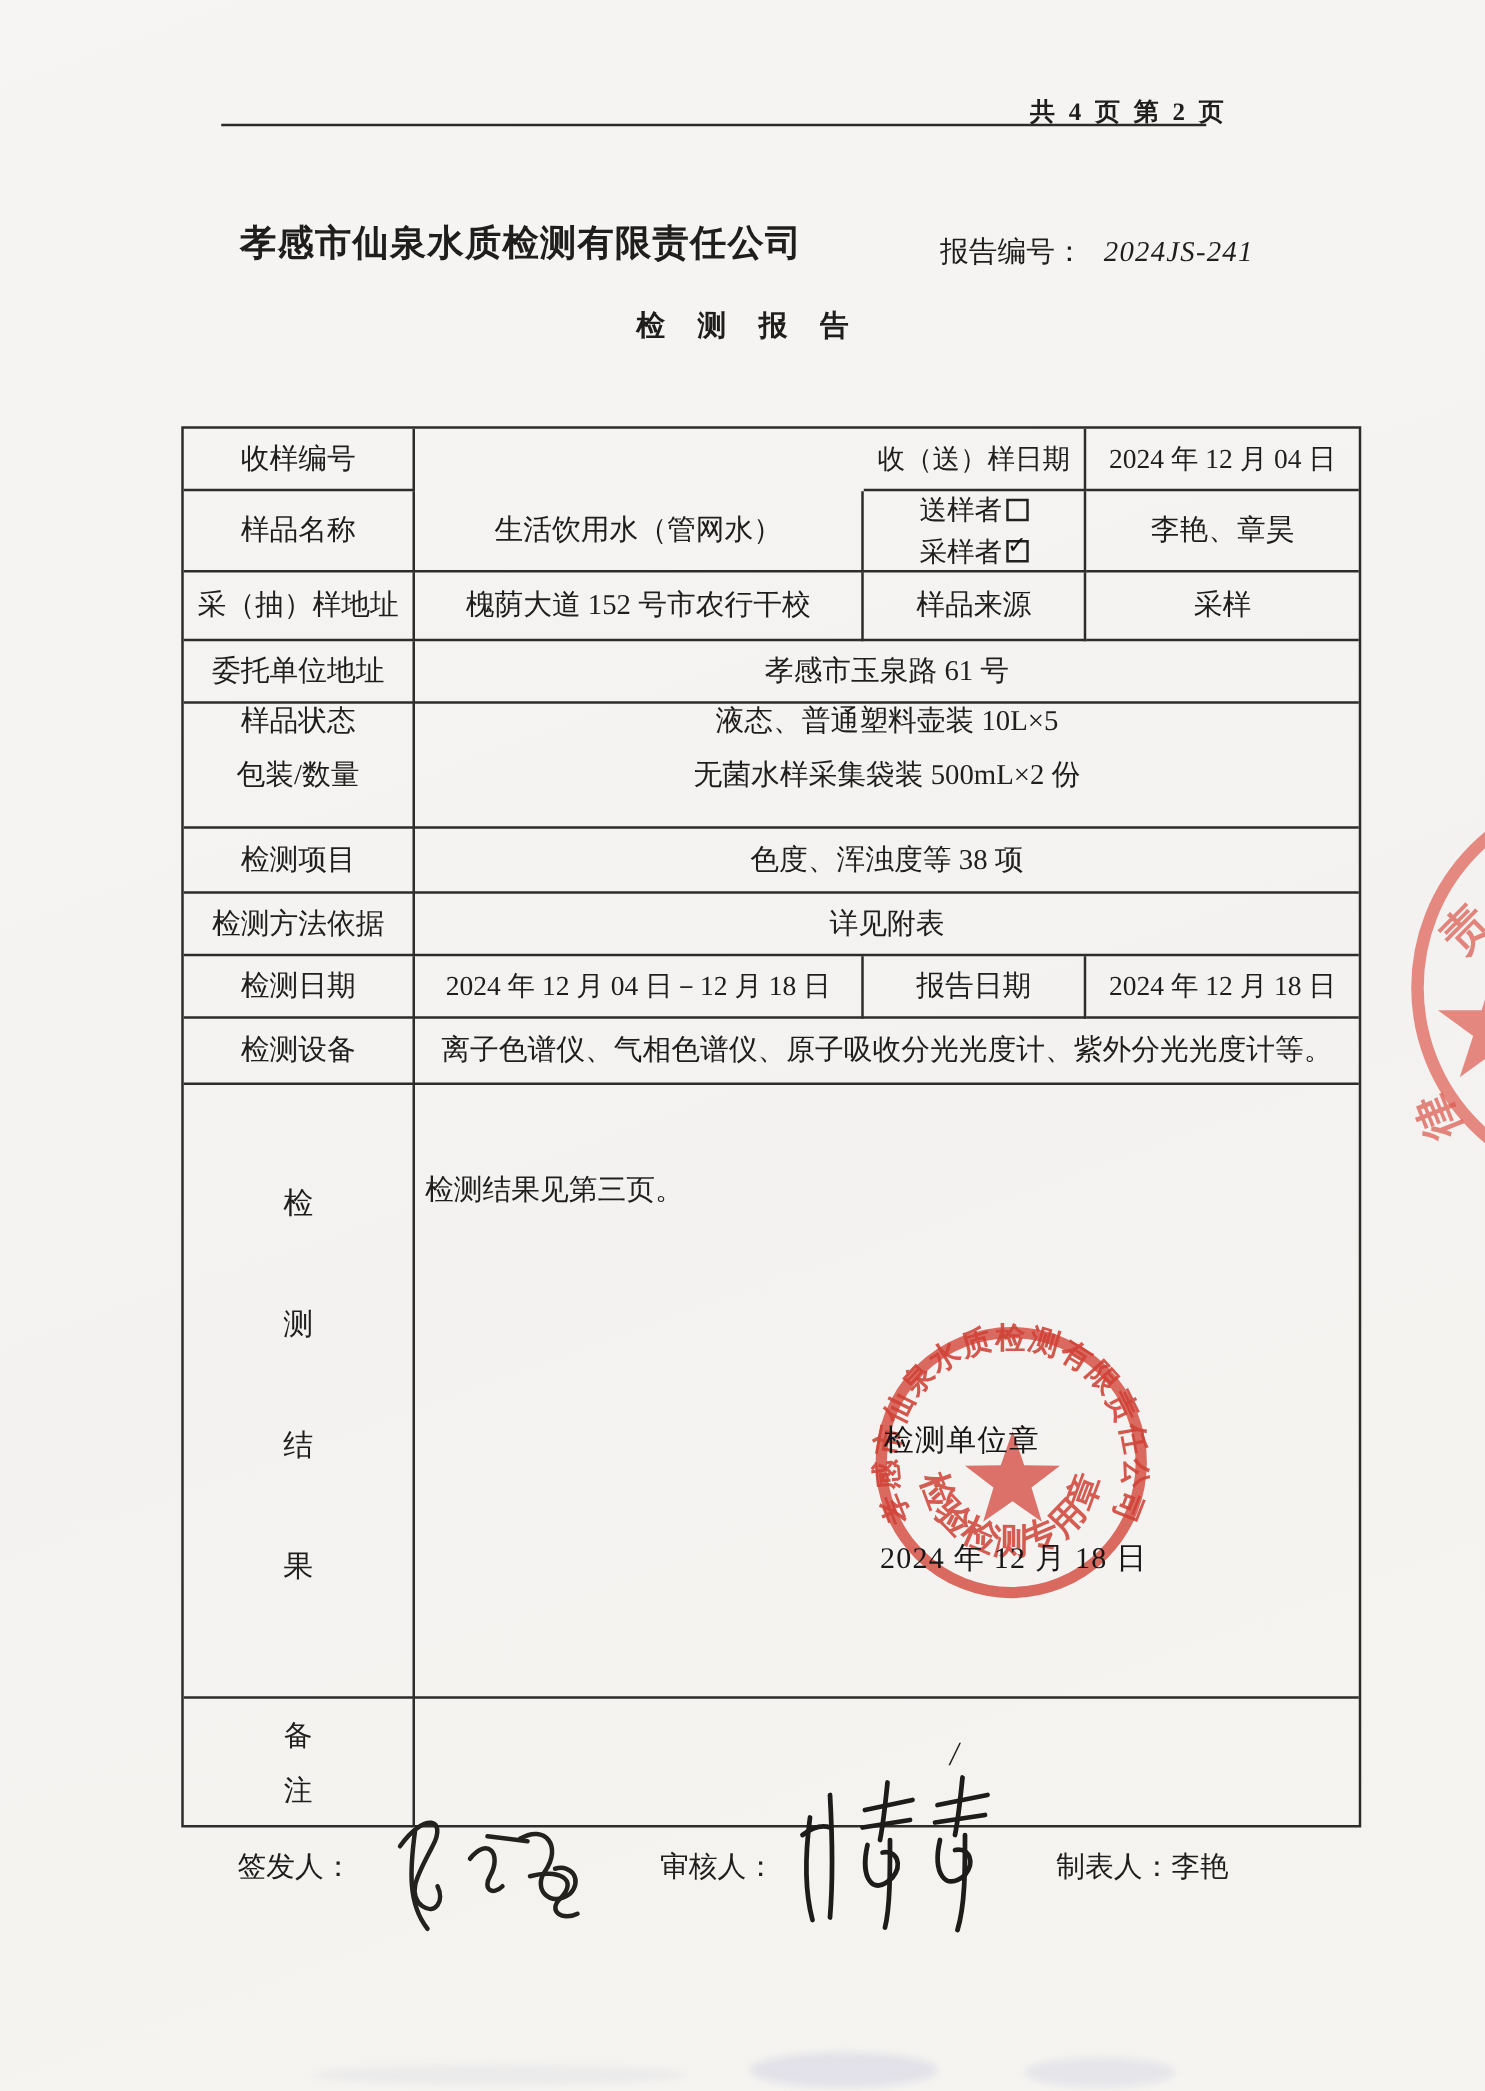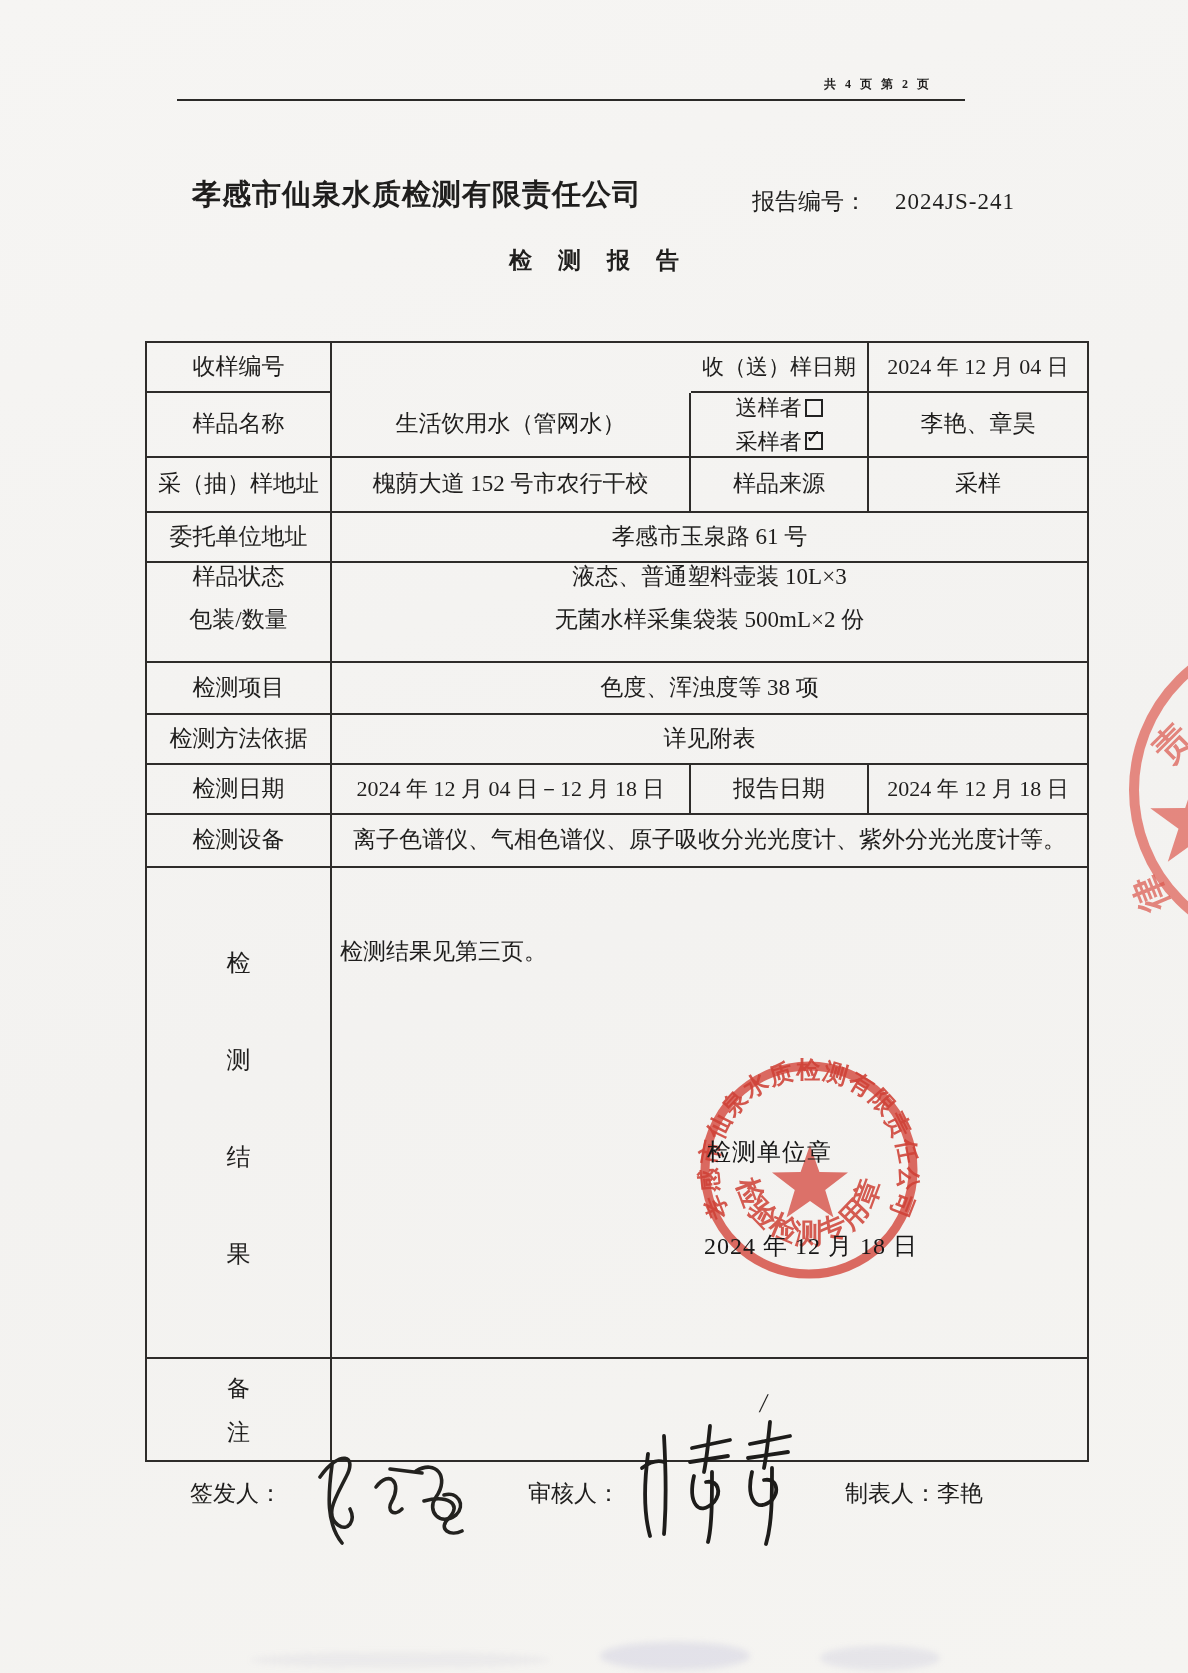--- a/index.html
+++ b/index.html
@@ -4,25 +4,25 @@
 <style>
   html,body{margin:0;padding:0;background:#d8d6d4;}
   .page{
     position:relative; width:1188px; height:1673px; margin:0 auto;
     background:linear-gradient(160deg,#f6f5f3 0%,#f3f2f0 55%,#f5f4f1 100%);
     overflow:hidden;
     font-family:"Liberation Serif","DejaVu Serif",serif;
     color:#1f1e1d;
   }
   .abs{position:absolute;}
-  .page-no{left:824px;top:76px;font-size:12px;font-weight:bold;letter-spacing:3px;}
+  .page-no{left:824px;top:76px;font-size:20px;font-weight:bold;letter-spacing:3px;}
   .header-rule{left:177px;top:99px;width:788px;height:2px;background:#2b2a28;}
   .company{left:192px;top:175px;font-size:29px;font-weight:bold;letter-spacing:1px;}
   .report-no{left:752px;top:186px;font-size:23px;}
-  .report-no .rn{margin-left:28px;letter-spacing:1px;}
+  .report-no .rn{margin-left:16px;letter-spacing:1px;font-style:italic;}
   .doc-title{left:50%;top:245px;transform:translateX(-50%);font-size:23px;font-weight:bold;letter-spacing:26px;padding-left:26px;white-space:nowrap;}
 
   
   .tbl{
     left:126px;top:341px;width:940px;height:1117px;
     display:grid;box-sizing:content-box;
     grid-template-columns:185px 359px 178px 218px;
     grid-template-rows:50px 65px 55px 50px 100px 52px 50px 50px 53px 491px 101px;
     border:2px solid #2e2c2a;
     margin-left:19px;
@@ -108,21 +108,21 @@
     <div class="c nr" style="grid-column:4;grid-row:3">采样</div>
 
     <div class="c" style="grid-column:1;grid-row:4">委托单位地址</div>
     <div class="c nr" style="grid-column:2 / 5;grid-row:4">孝感市玉泉路 61 号</div>
 
     <div class="c two-line" style="grid-column:1;grid-row:5">
       <span>样品状态</span>
       <span>包装/数量</span>
     </div>
     <div class="c nr two-line" style="grid-column:2 / 5;grid-row:5">
-      <span>液态、普通塑料壶装 10L×3</span>
+      <span>液态、普通塑料壶装 10L×5</span>
       <span>无菌水样采集袋装 500mL×2 份</span>
     </div>
 
     <div class="c" style="grid-column:1;grid-row:6">检测项目</div>
     <div class="c nr" style="grid-column:2 / 5;grid-row:6">色度、浑浊度等 38 项</div>
 
     <div class="c" style="grid-column:1;grid-row:7">检测方法依据</div>
     <div class="c nr" style="grid-column:2 / 5;grid-row:7">详见附表</div>
 
     <div class="c" style="grid-column:1;grid-row:8">检测日期</div>

